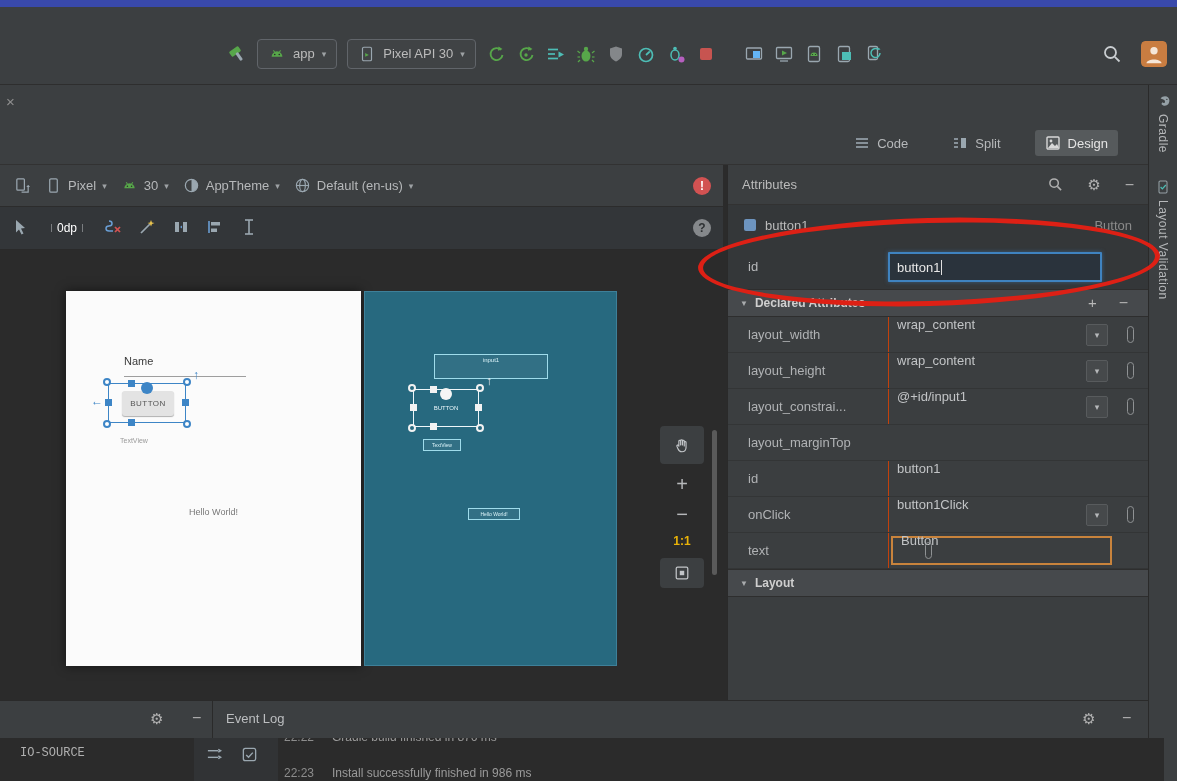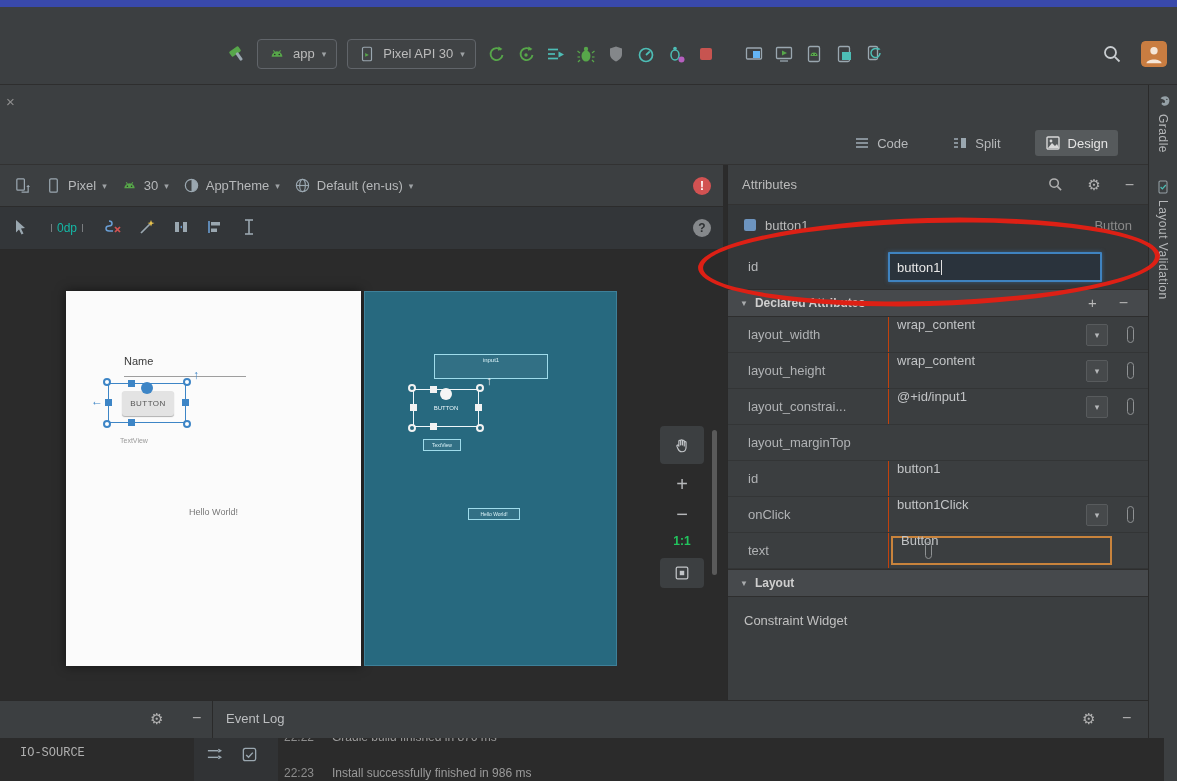--- a/index.html
+++ b/index.html
@@ -57,21 +57,21 @@
     position:absolute; right:12px; top:12px; width:18px; height:18px; border-radius:50%;
     background:#d25252; color:#fff; font-weight:bold; font-size:12px;
     display:flex; align-items:center; justify-content:center; cursor:pointer;
   }
   #design-toolbar2 {
     left:0; top:207px; width:723px; height:43px; background:#333639;
     border-bottom:1px solid #2a2a2a; display:flex; align-items:center; gap:16px; padding-left:12px;
     position:absolute;
   }
   #design-toolbar2 svg { width:18px; height:18px; }
-  .margin-ctl { display:flex; align-items:center; color:#14b8a6; font-size:12px; cursor:pointer; }
+  .margin-ctl { display:flex; align-items:center; color:#ffffff; font-size:12px; cursor:pointer; }
   .margin-ctl::before, .margin-ctl::after { content:""; width:1px; height:8px; background:#7a7d80; margin:0 5px; }
   #help-badge {
     position:absolute; right:12px; top:12px; width:18px; height:18px; border-radius:50%;
     background:#85888b; color:#2e3133; font-weight:bold; font-size:12px;
     display:flex; align-items:center; justify-content:center; cursor:pointer;
   }
 
   
   #design-surface { left:0; top:250px; width:723px; height:450px; background:#2b2b2b; }
 
@@ -112,21 +112,21 @@
     display:flex; align-items:center; justify-content:center; font-size:6px; color:#eaf7fb; }
   .bhandle-c { position:absolute; width:8px; height:8px; border:2px solid #f2f2f2; background:#27697f; border-radius:50%; }
   .bhandle-s { position:absolute; width:7px; height:7px; background:#f2f2f2; }
   .bhandle-dot { position:absolute; width:12px; height:12px; border-radius:50%; background:#f5f5f5; }
   .bcon-arrow { position:absolute; font-size:12px; font-weight:bold; color:#f0f0f0; }
 
   
   #zoom-controls { position:absolute; left:658px; top:176px; width:48px; display:flex; flex-direction:column; align-items:center; gap:10px; }
   .zbtn { width:44px; height:38px; background:#3c3f41; border-radius:4px; display:flex; align-items:center; justify-content:center; cursor:pointer; }
   .zglyph { font-size:20px; color:#b6b8ba; cursor:pointer; line-height:20px; }
-  #zoom-scale { font-size:12px; font-weight:bold; color:#22c55e;text-align:center; }
+  #zoom-scale { font-size:12px; font-weight:bold; color:#eab308;text-align:center; }
   #canvas-scrollbar { position:absolute; left:712px; top:180px; width:5px; height:145px; background:#5a5a5a; border-radius:3px; cursor:pointer; }
 
   
   #attributes-panel {
     left:727px; top:165px; width:421px; height:535px; background:#3b3e40;
     border-left:1px solid #2a2a2a; display:flex; flex-direction:column;
   }
   #attr-header { height:40px; display:flex; align-items:center; padding:0 14px; border-bottom:1px solid #323232; }
   #attr-header .hicons { margin-left:auto; display:flex; align-items:center; gap:24px; }
   .gear-glyph { font-size:15px; color:#b0b0b0; cursor:pointer; }
@@ -632,21 +632,20 @@
         <span>Button</span>
         <span class="res-btn"></span>
       </div>
     </div>
 
     <div class="section-hdr">
       <span class="tri">▼</span>
       <span class="sec-title">Layout</span>
     </div>
 
-    <div id="constraint-widget">Constraint Widget</div>
   </div>
 
   <div id="right-bar" class="abs">
     <div class="rb-item">
       <svg viewBox="0 0 20 20">
           <path d="M12.5 4c3.2 0 5.5 2.3 5.5 5.5 0 3.5-2.3 6.5-5.5 6.5-2.2 0-3.4-1.2-4.5-2.4l1.2-2c1.1 1.1 3.3 1.2 3.3-.8 0-3.2-3.5-2.3-5.5-4.3 1.2-1.4 3.3-2.5 5.5-2.5z" fill="#95a0a6"></path>
           <circle cx="14.8" cy="8" r="0.9" fill="#3c3f41"></circle>
         </svg>
       <span class="rb-label">Gradle</span>
     </div>

